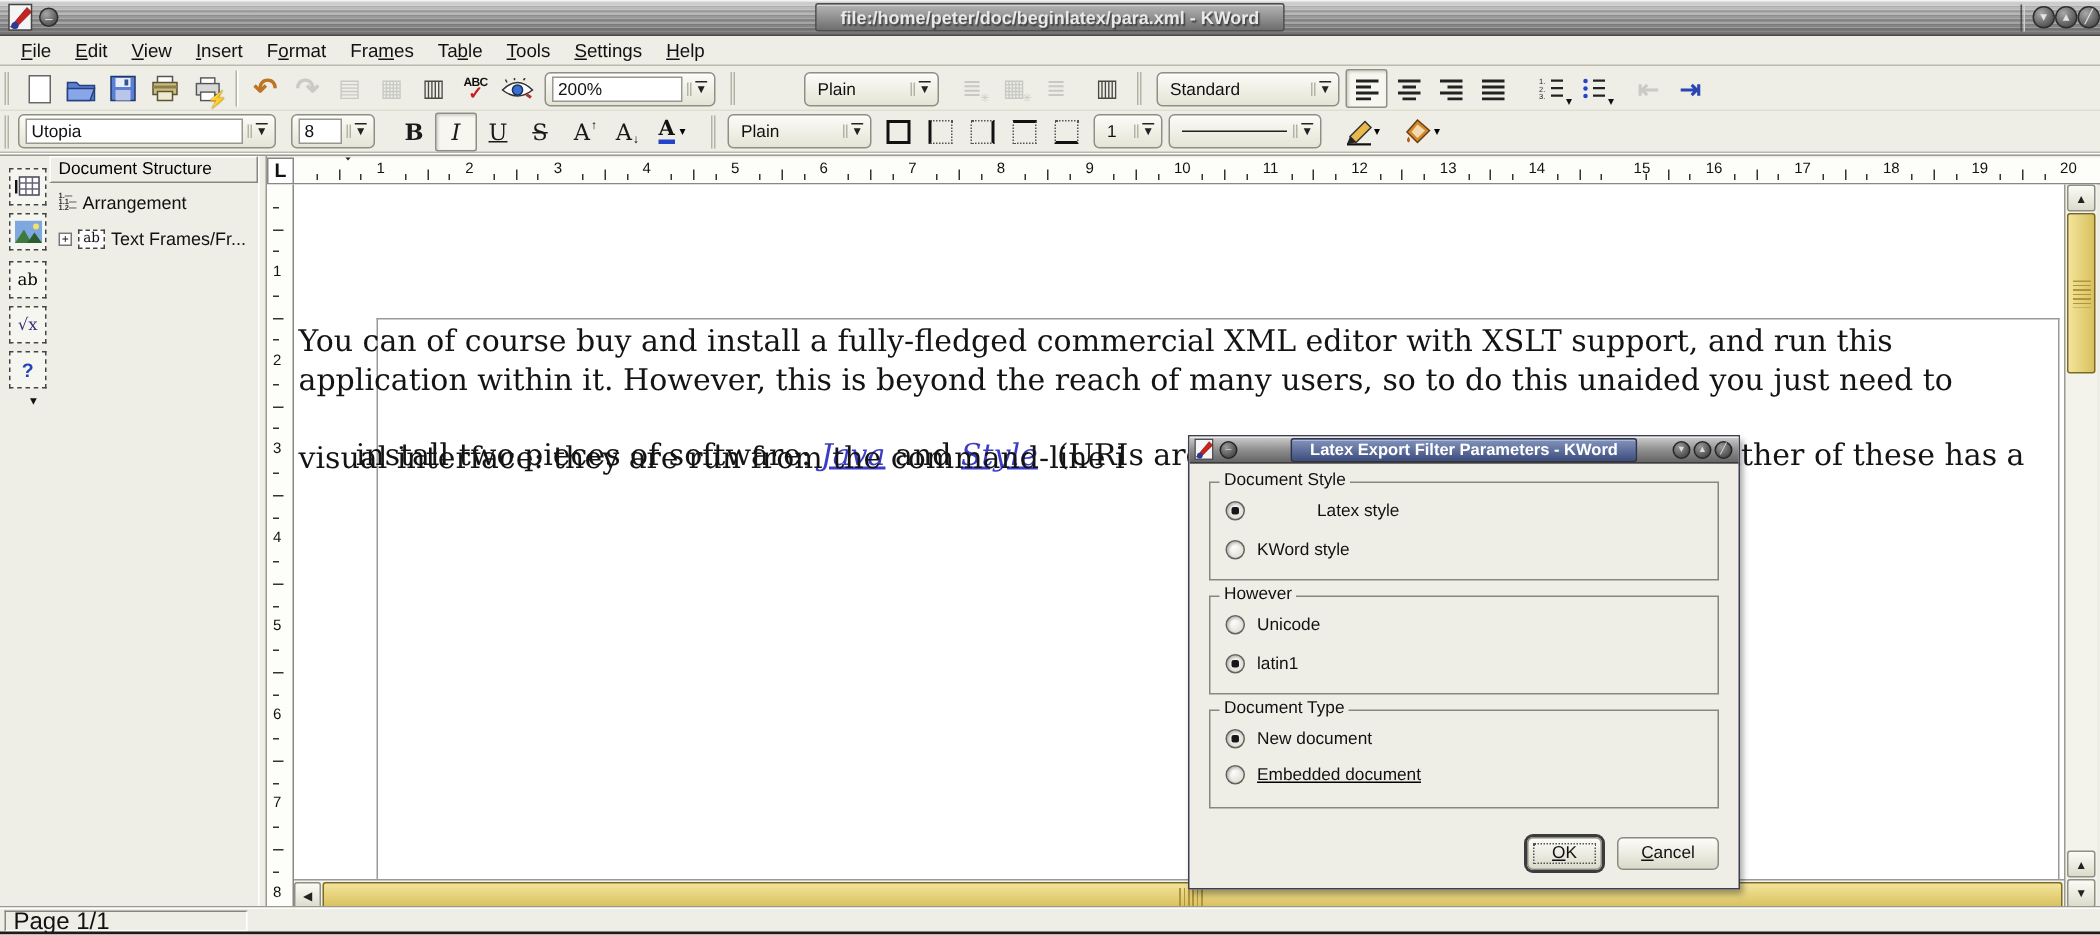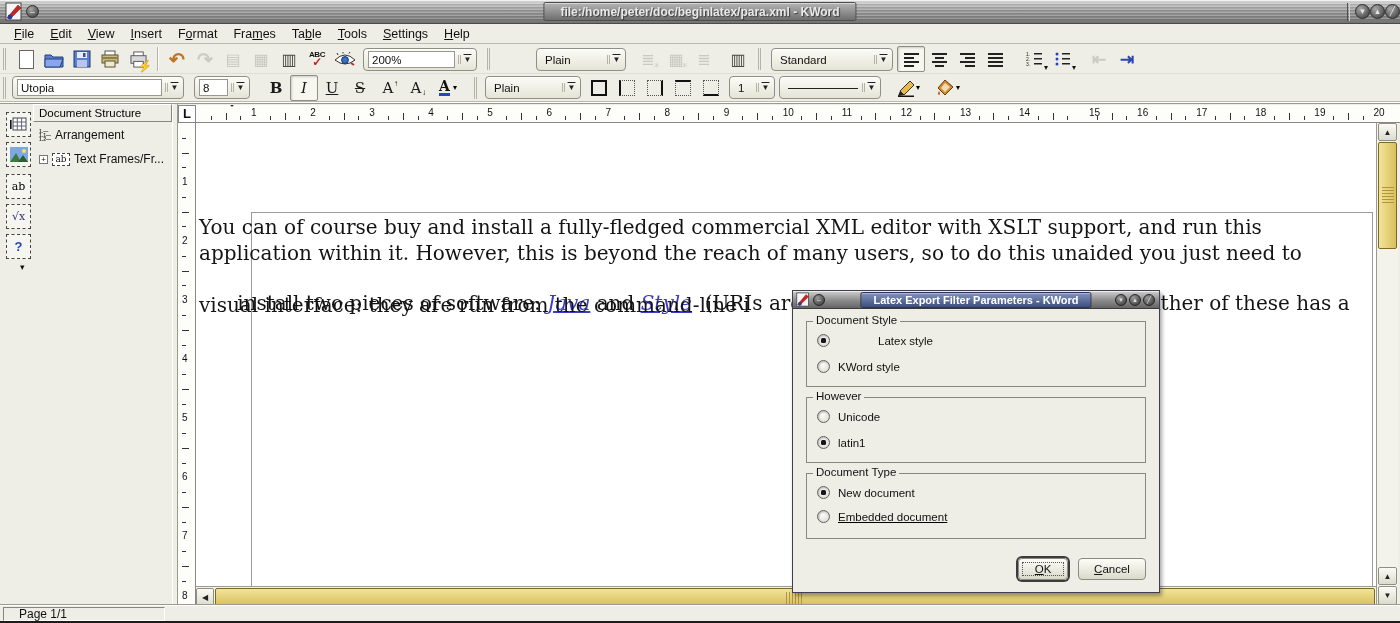--- a/index.html
+++ b/index.html
@@ -123,22 +123,22 @@
     background:repeating-linear-gradient(90deg,#b2953a 0 1px,transparent 1px 3px); }
   #vscroll { position:absolute; left:1376px; top:19px; width:22px; height:483px; background:#f3f3ec; border-left:1px solid #9a9a90; }
   #vscroll .slider { position:absolute; left:1px; top:19px; width:19px; height:107px; border:1px solid #7c6a22; border-radius:2px;
     background:linear-gradient(90deg,#f2e49a,#d9c05e); }
   #vscroll .grip { position:absolute; top:50%; left:3px; transform:translateY(-50%); height:18px; width:12px;
     background:repeating-linear-gradient(180deg,#b2953a 0 1px,transparent 1px 3px); }
 
   
   #statusbar { position:absolute; bottom:2px; left:0; width:1400px; height:16px; background:#eeeee6;
     border-top:1px solid #fff; box-shadow:0 -1px 0 #9a9a90; }
-  .status-cell { position:absolute; left:3px; top:1px; width:162px; height:14px; font-size:12px; line-height:13px;
-    padding:0 15px; border:1px solid; border-color:#87877d #ffffff #ffffff #87877d; color:#111; }
+  .status-cell { position:absolute; left:3px; top:1px; width:162px; height:14px; font-size:16px; line-height:13px;
+    padding:0 5px; border:1px solid; border-color:#87877d #ffffff #ffffff #87877d; color:#111; }
   #winbottom { position:absolute; bottom:0; left:0; width:1400px; height:2px; background:#1c1c1c; }
 
   
   #dialog { position:absolute; left:792px; top:290px; width:368px; height:303px; z-index:60;
     background:#eeeee6; border:1px solid #3e3e52; box-shadow:2px 3px 4px rgba(0,0,0,.35); }
   #dlg-titlebar { position:absolute; top:0; left:0; right:0; height:18px;
     background:linear-gradient(#cfcfcf,#8e8e8e 50%,#606060);
     box-shadow:inset 0 1px 0 #ececec, inset 0 -1px 0 #3c3c3c; }
   #dlg-capsule { position:absolute; left:50%; transform:translateX(-50%); top:1px; height:16px; line-height:15px;
     padding:0 12px; border:1px solid #2c3350; border-radius:2px;

